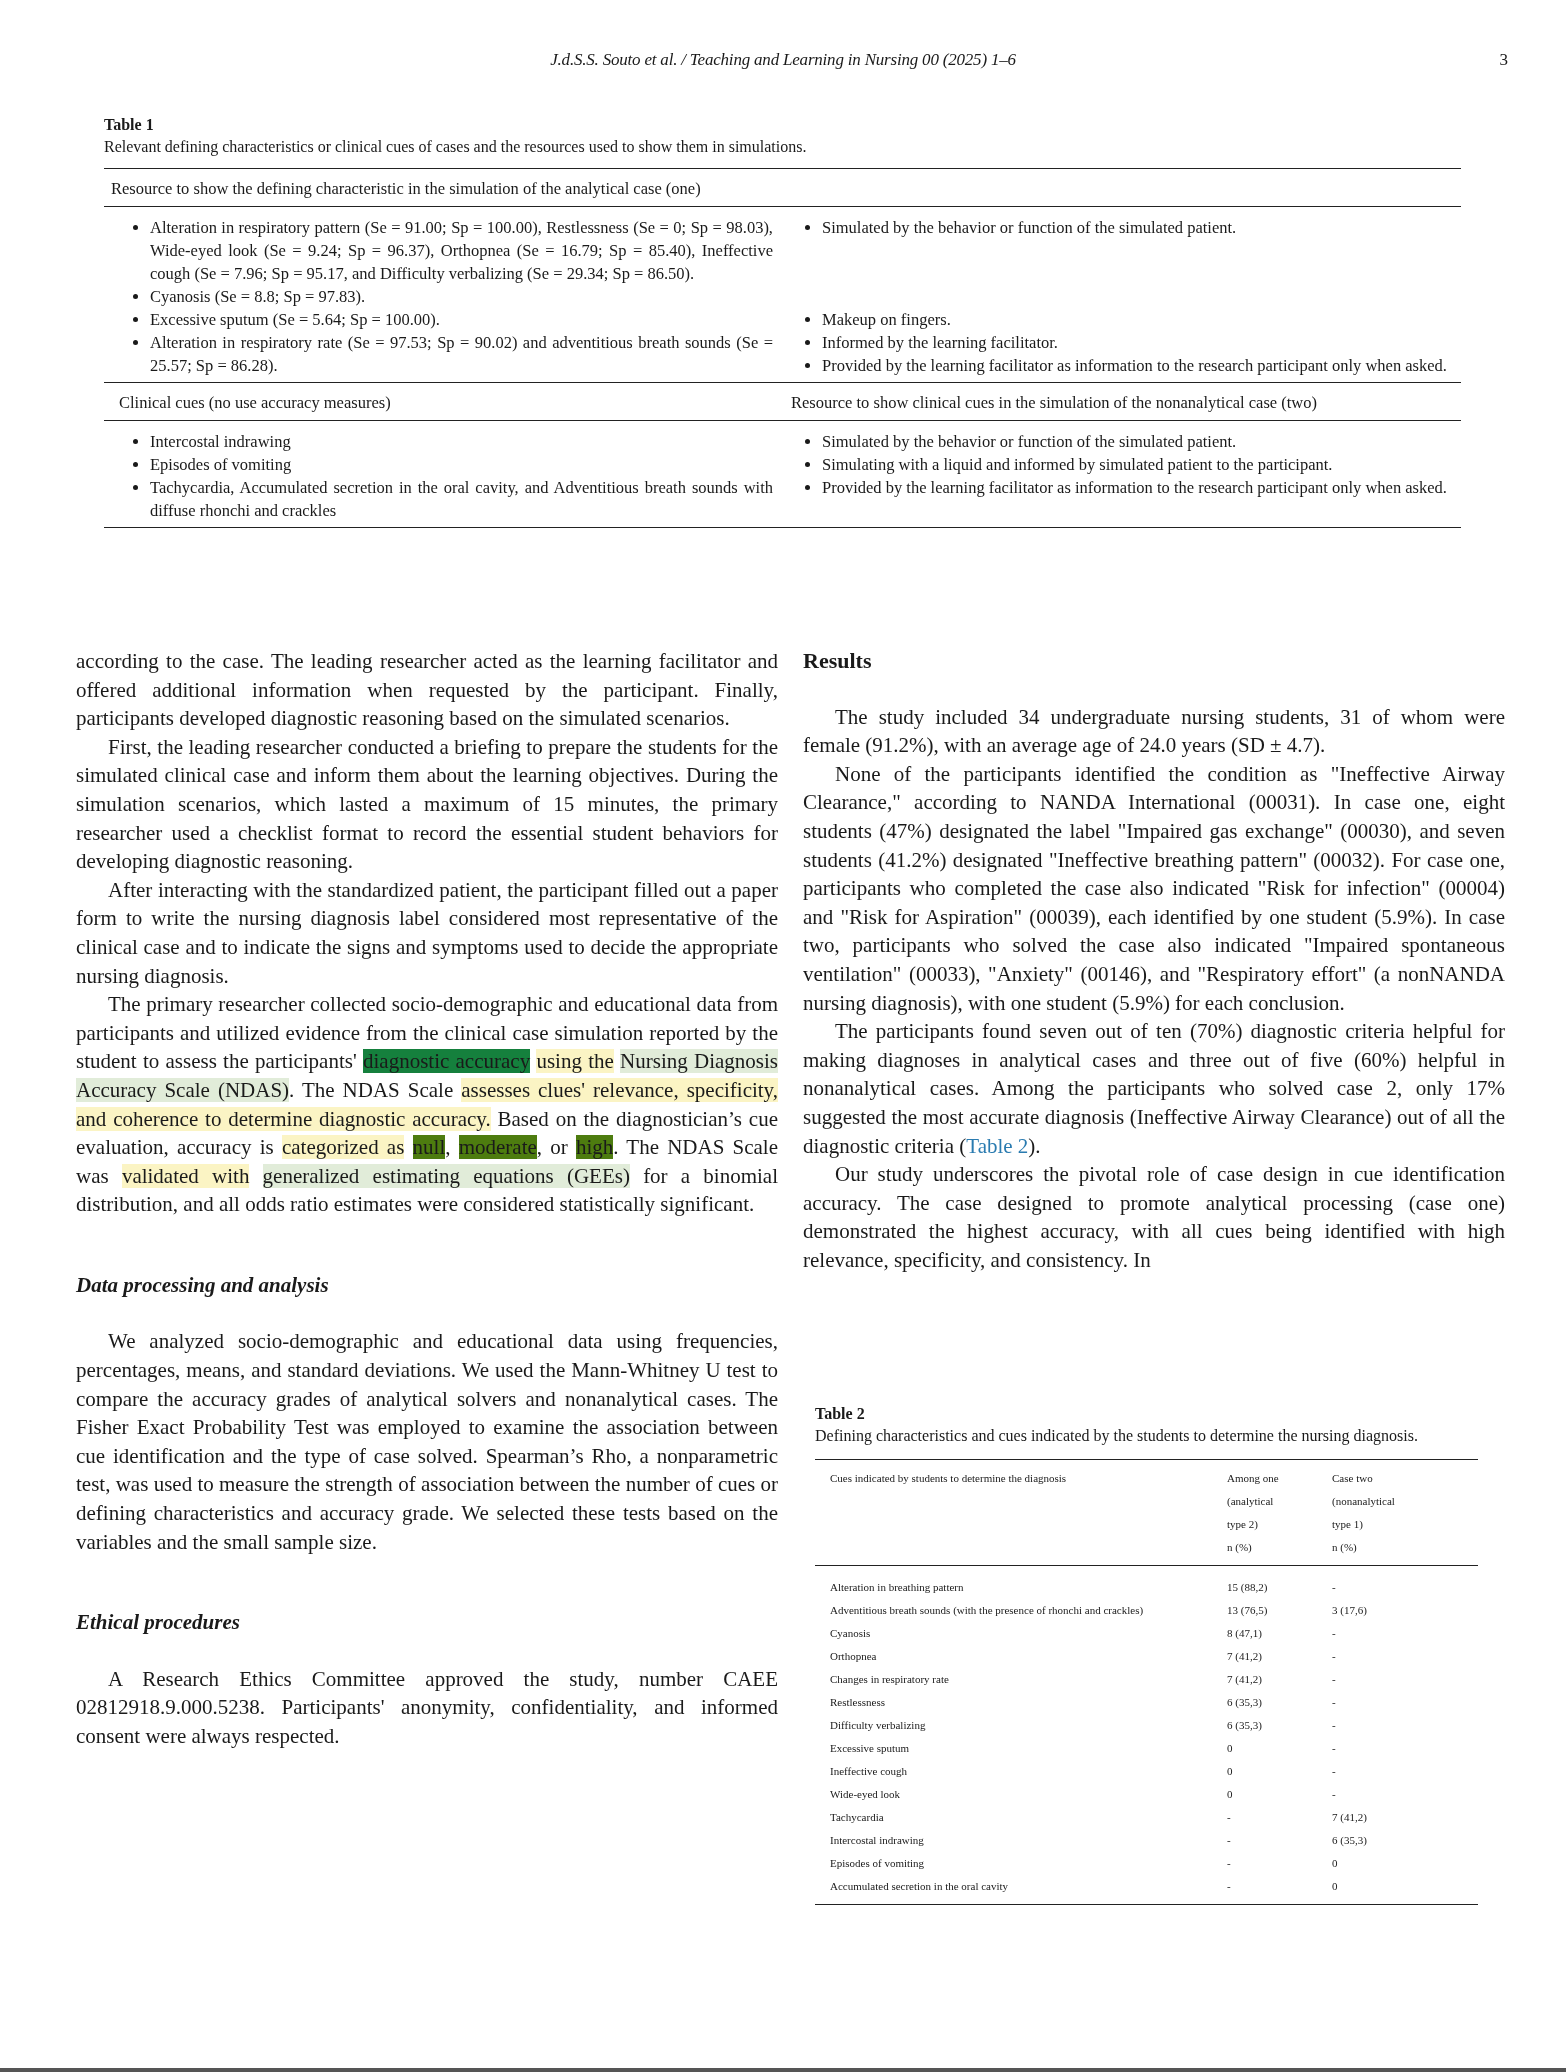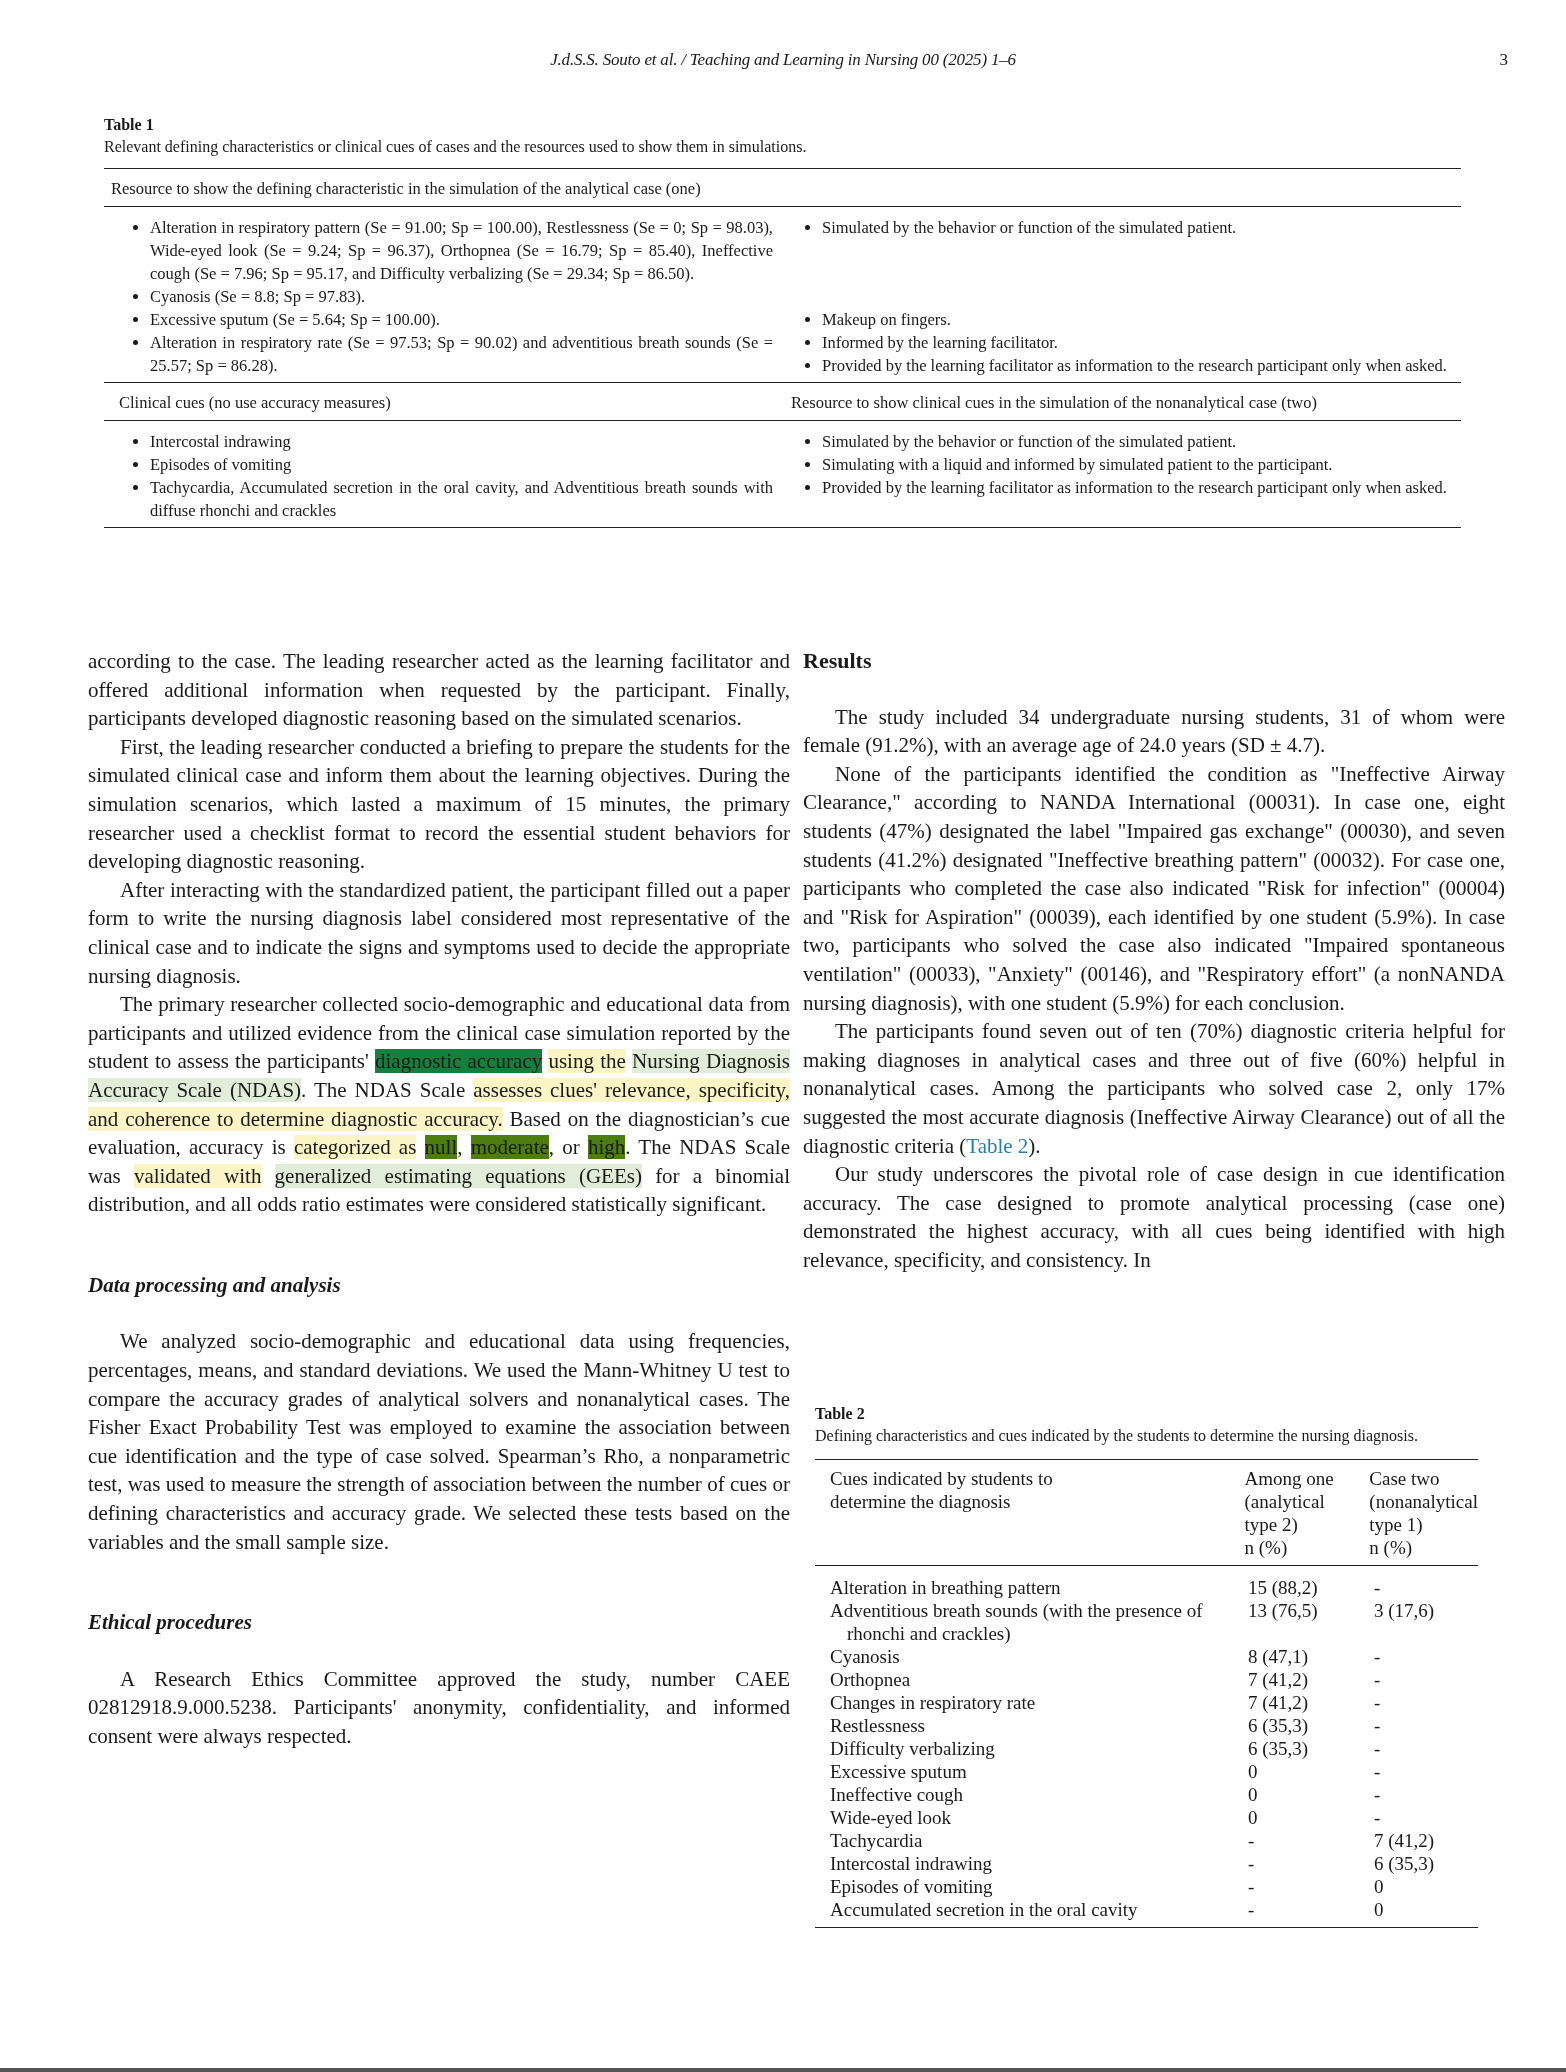--- a/index.html
+++ b/index.html
@@ -25,36 +25,36 @@
   .t1-cell-r { flex: 1; padding: 0 10px 0 7px; box-sizing: border-box; }
   .t1-head .t1-cell-l, .t1-head .t1-cell-r { font-size: 16.5px; line-height: 23px; padding-top: 8px; padding-bottom: 6px; }
   .t1-body { padding-top: 8px; padding-bottom: 4px; }
   .t1-body ul { margin: 1px; padding: 0 0 0 30px; }
   .t1-body li { font-size: 16.5px; line-height: 23px; text-align: justify; }
   .t1-body .spacer { height: 69px; list-style: none; }
   .link { color: #2a7bb0; }
 
   
   .col { position: absolute; width: 702px; font-size: 21px; line-height: 28.6px; text-align: justify; }
-  .col-left { left: 88px; top: 647px; }
+  .col-left { left: 76px; top: 647px; }
   .col-right { left: 803px; top: 647px; }
   .col p { margin: 0; }
   .indent { text-indent: 32px; }
   .sub-heading { font-style: italic; font-size: 21px; margin: 0; }
   .section-heading { font-weight: bold; font-size: 22px; margin: 0; }
 
   .hl-blue { background: #15803d; }
   .hl-yellow { background: #fbf4c4; }
   .hl-green { background: #e1ecd9; }
   .hl-purple { background: #4d7c0f; }
 
   
   .table2 { position: absolute; left: 815px; top: 1403px; width: 663px; }
   .t2-grid { margin-top: 12px; border-top: 1.5px solid #222; border-bottom: 1.5px solid #222; width: 663px; }
-  .t2-row { display: flex; font-size: 19px; line-height: 23px; gap: 21px; }
+  .t2-row { display: flex; font-size: 11px; line-height: 23px; }
   .t2-head { border-bottom: 1.5px solid #222; padding: 7px 0 6px 0; }
   .t2-c1 { width: 412px; padding-left: 15px; box-sizing: border-box; }
   .t2-c2 { width: 105px; }
   .t2-c3 { flex: 1; }
   .t2-body { padding: 10px 0 6px 0; }
   .t2-body .t2-c1 { padding-left: 15px; text-indent: 0; }
   .hang { padding-left: 32px !important; text-indent: -17px !important; }
 
   .bottom-bar { position: absolute; left: 0; bottom: 0; width: 1566px; height: 4px; background: #555; }
 </style>

